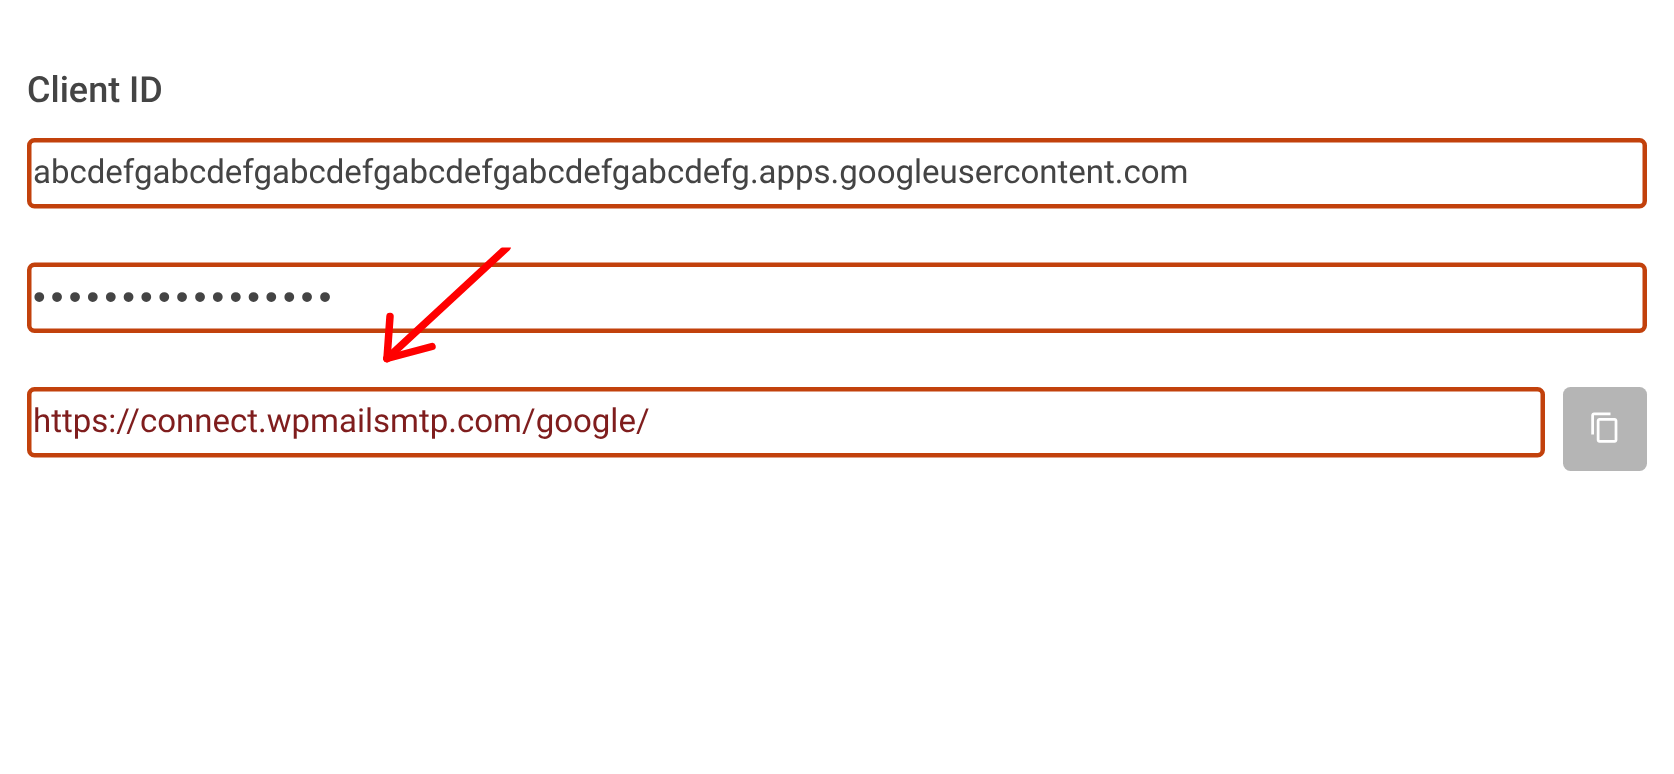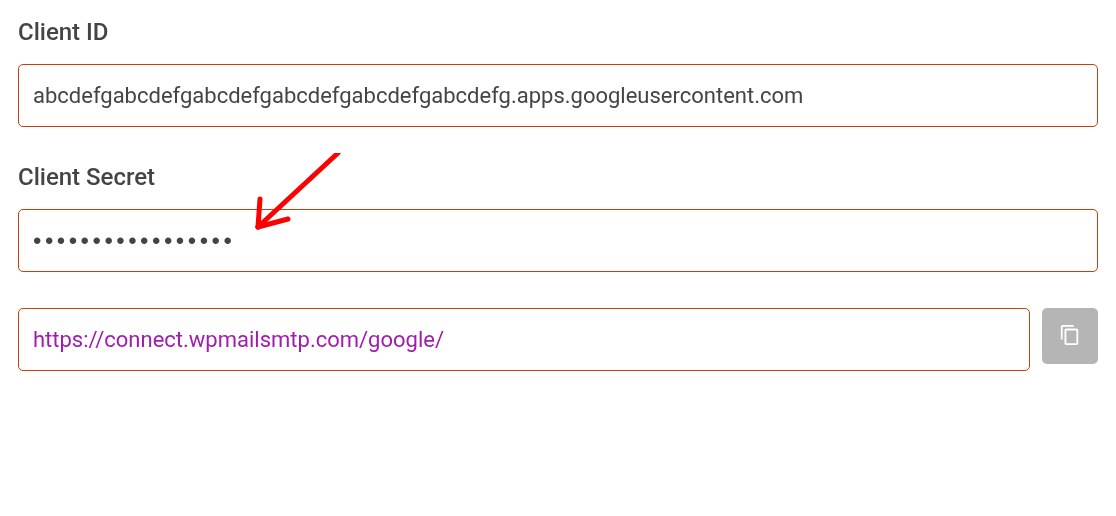--- a/index.html
+++ b/index.html
@@ -11,55 +11,56 @@
       font-family: -apple-system, BlinkMacSystemFont, "Segoe UI", Roboto, Helvetica, Arial, sans-serif;
       background: #ffffff;
       width: 1116px;
       height: 516px;
       padding: 18px 18px 0 18px;
       color: #444444;
     }
     .form-group {
       margin-bottom: 36px;
       position: relative;
+      margin-top: 28px;
     }
     .form-group:last-child {
       margin-bottom: 0;
     }
     .form-label {
       display: block;
       font-size: 24px;
       font-weight: 500;
       color: #444444;
       margin-bottom: 18px;
     }
     .text-input {
       width: 100%;
-      height: 63px;
-      padding: 0 14px;
+      height: 47px;
+      padding: 0 1px;
       font-size: 22px;
       font-family: inherit;
       color: #444444;
       background: #ffffff;
-      border: 1px solid #c2410c;
+      border: 3px solid #c2410c;
       border-radius: 5px;
       outline: none;
       line-height: 56px;
     }
     .text-input::placeholder {
       color: #999999;
     }
     .password-input {
       font-size: 24px;
       letter-spacing: 3.5px;
       font-family: Verdana, sans-serif;
     }
     .readonly-input {
       background: #ffffff;
-      color: #a21caf;
+      color: #7f1d1d;
     }
     .row-with-button {
       display: flex;
       align-items: stretch;
       gap: 12px;
     }
     .row-with-button .text-input {
       flex: 1;
     }
     .copy-button {
@@ -90,21 +91,20 @@
   </style>
 </head>
 <body>
 
 <div class="form-group">
   <label class="form-label">Client ID</label>
   <input type="text" class="text-input" value="abcdefgabcdefgabcdefgabcdefgabcdefgabcdefg.apps.googleusercontent.com" style="">
 </div>
 
 <div class="form-group">
-  <label class="form-label">Client Secret</label>
   <svg class="annotation-arrow" viewBox="0 0 140 110">
     <line x1="120" y1="0" x2="40" y2="74" stroke="#ff0000" stroke-width="5" stroke-linecap="round"></line>
     <line x1="40" y1="74" x2="42" y2="46" stroke="#ff0000" stroke-width="5" stroke-linecap="round"></line>
     <line x1="40" y1="74" x2="70" y2="66" stroke="#ff0000" stroke-width="5" stroke-linecap="round"></line>
   </svg>
   <input type="password" class="text-input password-input" value="aaaaaaaaaaaaaaaaa" style="">
 </div>
 
 <div class="form-group">
   <div class="row-with-button">

